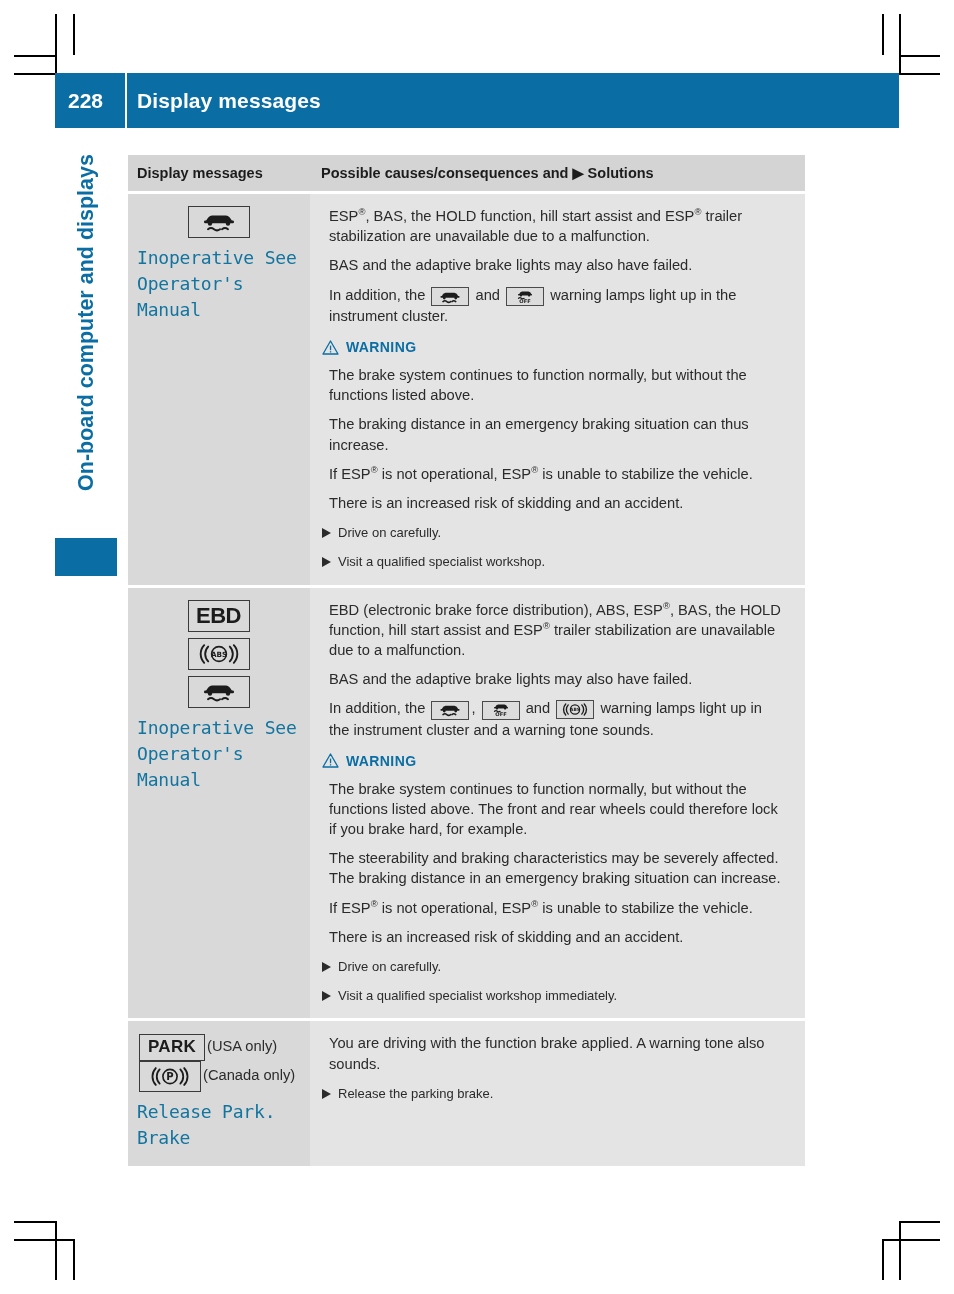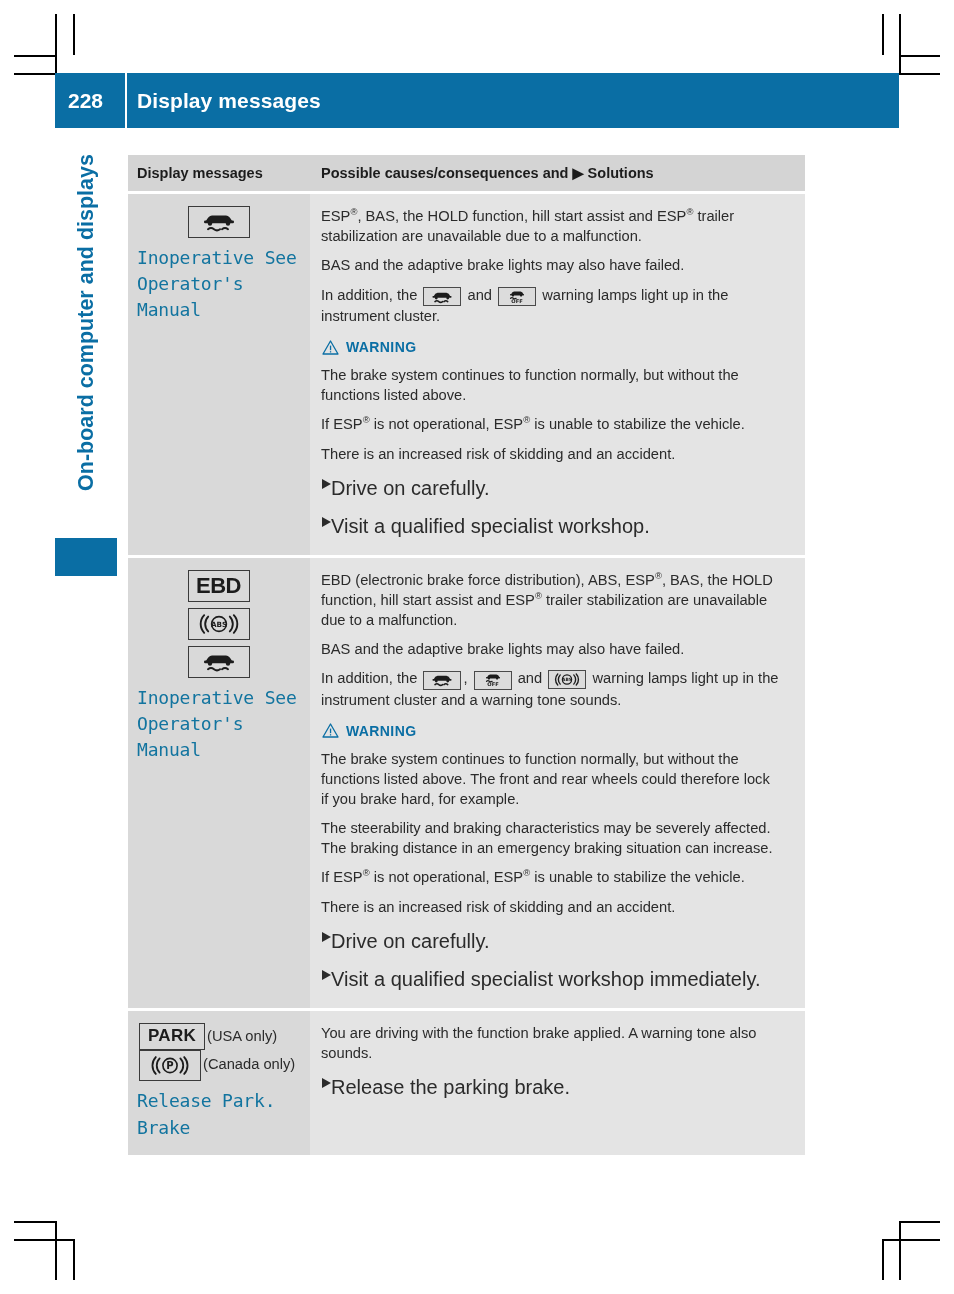--- a/index.html
+++ b/index.html
@@ -68,40 +68,40 @@
   .cell-r {
     flex:1 1 auto; background:#e4e4e4;
     padding:12px 24px 14px 11px;
   }
   .thead .cell-l, .thead .cell-r { padding-top:9px; padding-bottom:9px; }
   .hdr { font-weight:bold; font-size:14.5px; color:#1c1c1c; line-height:1.25; }
 
   
   .p {
     font-size:14.7px; color:#2b2b2b; line-height:1.37;
-    margin:0 0 9px 0;
+    margin:0 0 9px 8px;
   }
   .p:last-child { margin-bottom:0; }
   .sup { font-size:9.5px; vertical-align:super; line-height:0; }
 
   
   .warn-head {
     display:flex; align-items:center; gap:7px;
     margin:13px 0 10px 1px;
     text-align:right;
   }
   .warn-label {
     color:#0a6ea4; font-weight:bold; font-size:14px; letter-spacing:0.4px;
   }
   .warn-tri { display:block; }
 
   
   .act {
-    display:flex; align-items:flex-start; 
-    font-size:20px; color:#2b2b2b; line-height:1.37;
+    display:flex; align-items:flex-start; gap:7px;
+    font-size:13px; color:#2b2b2b; line-height:1.37;
     margin:11px 0 7px 1px;
   }
   .act:last-child { margin-bottom:0; }
   .act .tri { flex:0 0 auto; margin-top:4px; }
 
   
   .msg {
     color:#12749f;
     font-family:"DejaVu Sans Mono", monospace;
     font-size:18px;
@@ -226,20 +226,21 @@
       <div class="warn-head">
         <svg class="warn-tri" width="17" height="15" viewBox="0 0 17 15" aria-hidden="true">
           <path d="M8.5 1 L16 14 L1 14 Z" fill="none" stroke="#0a6ea4" stroke-width="1.3" stroke-linejoin="round"></path>
           <rect x="7.9" y="5.6" width="1.3" height="4.6" fill="#0a6ea4"></rect>
           <rect x="7.9" y="11.2" width="1.3" height="1.3" fill="#0a6ea4"></rect>
         </svg>
         <span class="warn-label">WARNING</span>
       </div>
 
       <p class="p">The brake system continues to function normally, but without the functions listed above.</p>
+      <p class="p">The braking distance in an emergency braking situation can thus increase.</p>
       <p class="p">If ESP<span class="sup">®</span> is not operational, ESP<span class="sup">®</span> is unable to stabilize the vehicle.</p>
       <p class="p">There is an increased risk of skidding and an accident.</p>
 
       <div class="act">
         <svg class="tri" width="9" height="10" viewBox="0 0 9 10">
             <path d="M0 0 L9 5 L0 10 Z" fill="#2b2b2b"></path>
           </svg>
         <span>Drive on carefully.</span>
       </div>
       <div class="act">

